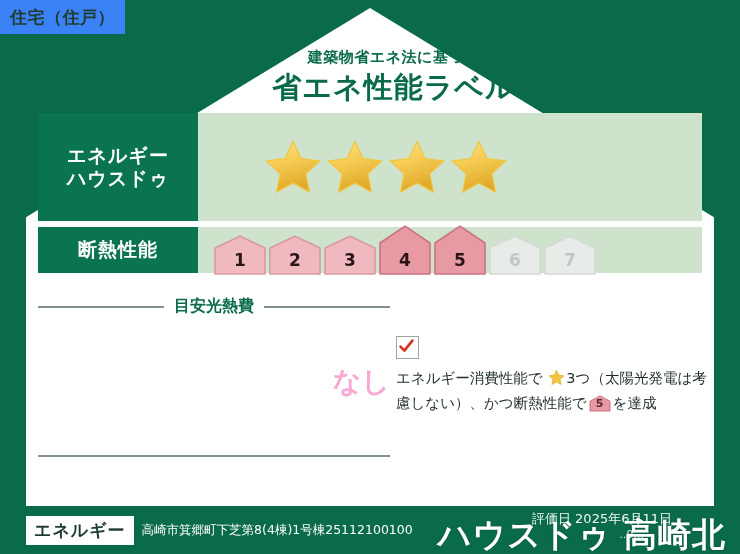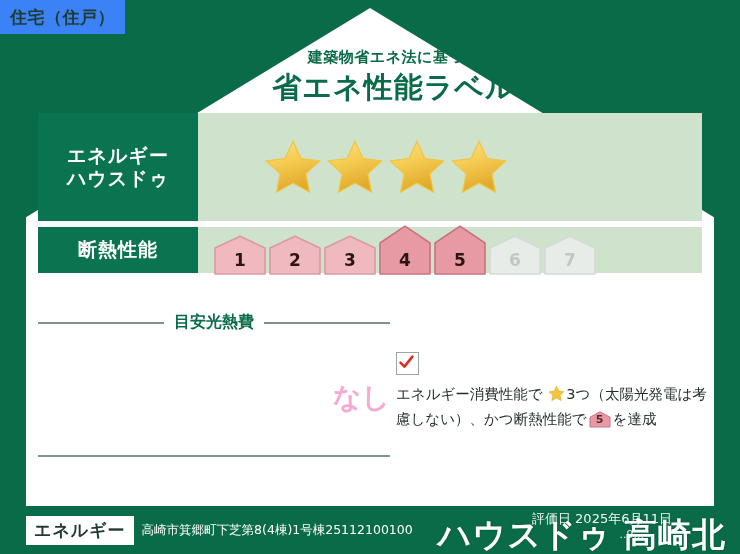--- a/index.html
+++ b/index.html
@@ -128,21 +128,21 @@
     font-size:17px;
     font-weight:bold;
     color:#2b1416;
   }
   .grade.off .gnum{color:#bfc8c2;}
 
   
   .lower{
     position:absolute;
     left:38px;right:38px;
-    top:312px;
+    top:296px;
     height:168px;
     z-index:20;
   }
   .cost-head{
     display:flex;
     align-items:center;
     width:352px;
   }
   .cost-head .rule{
     flex:1 1 auto;height:2px;background:#7f938a;

